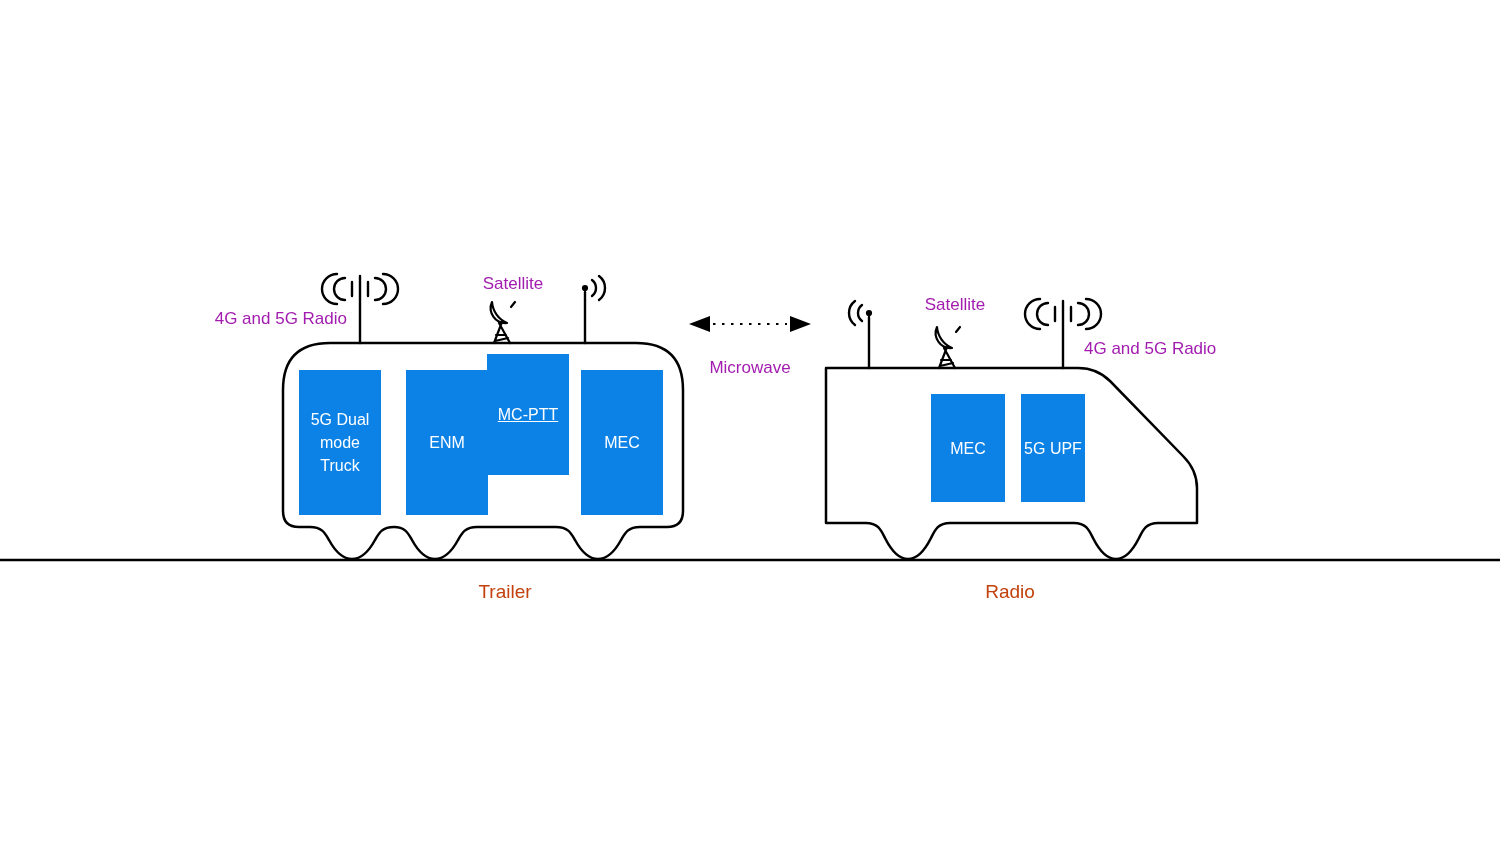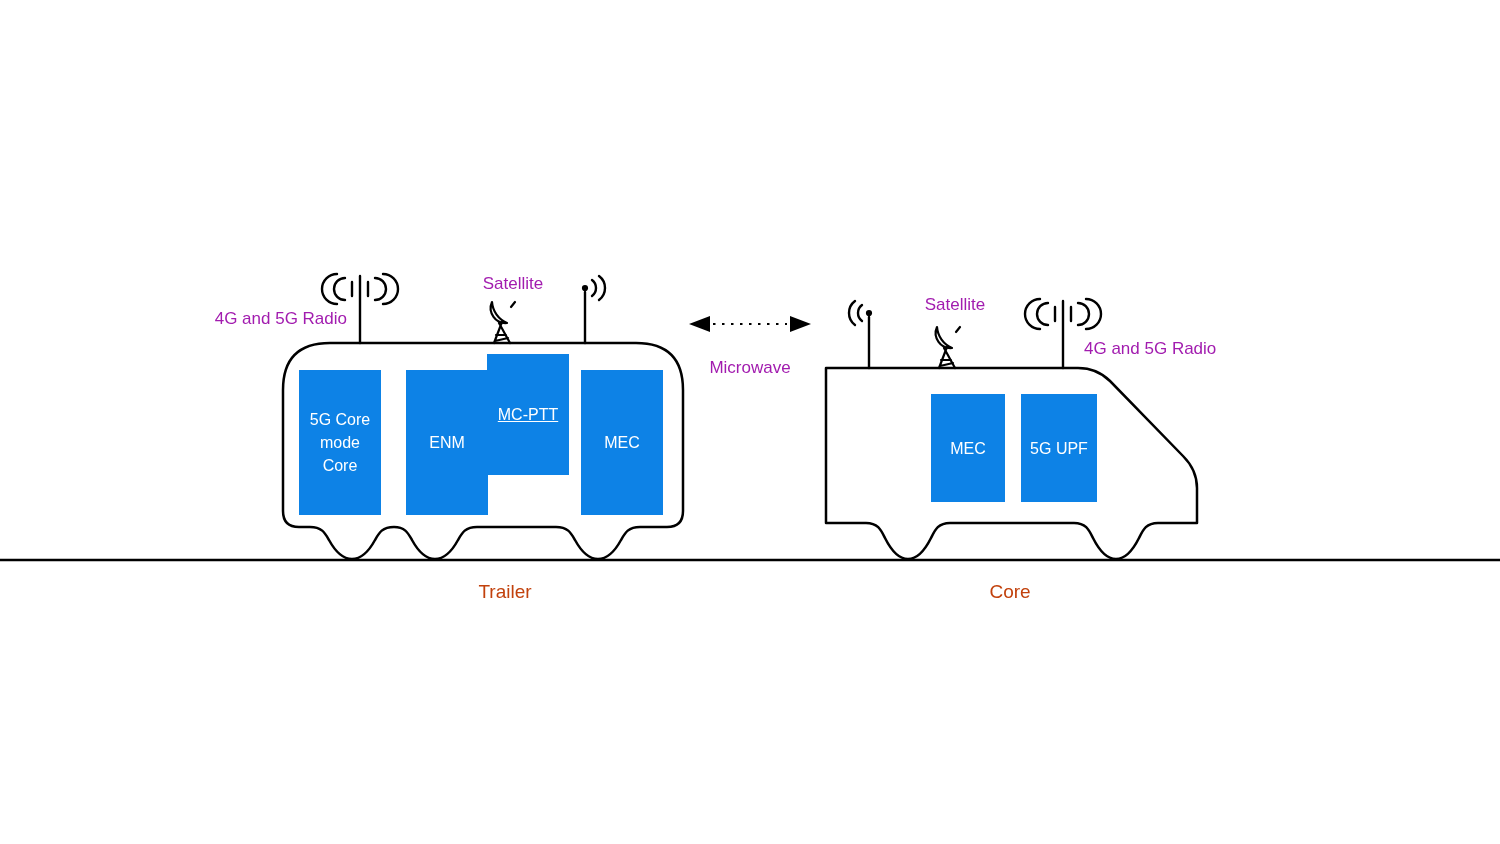--- a/index.html
+++ b/index.html
@@ -31,21 +31,21 @@
     text-align: center;
     font-size: 16px;
     line-height: 23px;
   }
   .m-t1 { left: 299px; top: 370px; width: 82px; height: 145px; padding: 0 6px; box-sizing: border-box; }
   .m-t2 { left: 394px; top: 370px; width: 82px; height: 145px; margin-left: 12px; }
   .m-t3 { left: 487px; top: 354px; width: 82px; height: 121px; text-decoration: underline; }
   .m-t4 { left: 581px; top: 370px; width: 82px; height: 145px; }
   .m-k1 { left: 842px; top: 394px; width: 74px; height: 108px; }
   .m-k2 { left: 931px; top: 394px; width: 74px; height: 108px; }
-  .m-k3 { left: 1021px; top: 394px; width: 76px; height: 108px; }
+  .m-k3 { left: 1021px; top: 394px; width: 64px; height: 108px; }
   .lbl {
     position: absolute;
     font-size: 17px;
     line-height: 20px;
     white-space: nowrap;
     color: #a21caf;
   }
   .lbl-trailer-radio { left: 205px; top: 309px; width: 142px; text-align: right; }
   .lbl-trailer-sat   { left: 453px; top: 274px; width: 120px; text-align: center; }
   .lbl-microwave     { left: 690px; top: 341px; width: 120px; text-align: center; margin-top: 17px; }
@@ -118,30 +118,30 @@
     <use href="#dish-icon" transform="translate(952,368)"></use>
     <use href="#radio-icon" transform="translate(1063,314)"></use>
 
     <g>
       <line x1="713" y1="324" x2="787" y2="324" stroke="#000000" stroke-width="2.2" stroke-dasharray="2.5 6.5"></line>
       <polygon points="689,324 710,316 710,332" fill="#000000"></polygon>
       <polygon points="811,324 790,316 790,332" fill="#000000"></polygon>
     </g>
   </svg>
 
-  <div class="module m-t1">5G Core mode Core</div>
+  <div class="module m-t1">5G Dual mode Truck</div>
   <div class="module m-t2">ENM</div>
   <div class="module m-t3">MC-PTT</div>
   <div class="module m-t4">MEC</div>
 
   <div class="module m-k2">MEC</div>
   <div class="module m-k3">5G UPF</div>
 
   <div class="lbl lbl-trailer-radio">4G and 5G Radio</div>
   <div class="lbl lbl-trailer-sat">Satellite</div>
   <div class="lbl lbl-microwave">Microwave</div>
   <div class="lbl lbl-truck-sat">Satellite</div>
   <div class="lbl lbl-truck-radio">4G and 5G Radio</div>
 
   <div class="caption caption-trailer">Trailer</div>
-  <div class="caption caption-truck">Core</div>
+  <div class="caption caption-truck">Radio</div>
 
 </div>
 
 </body></html>

